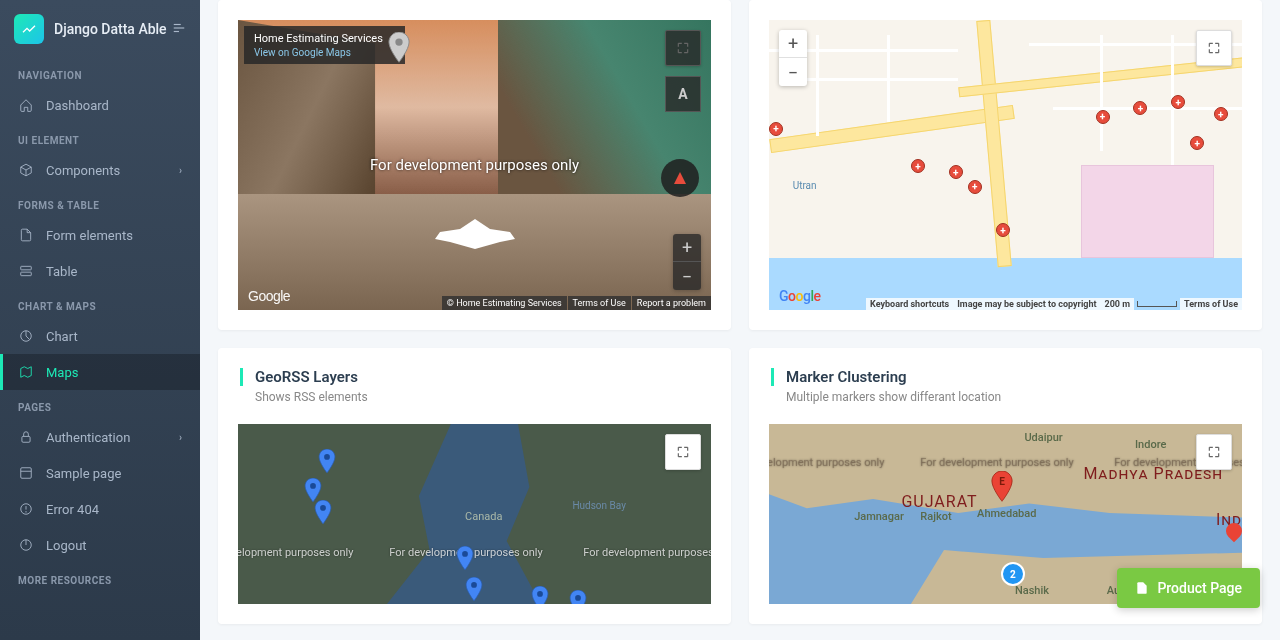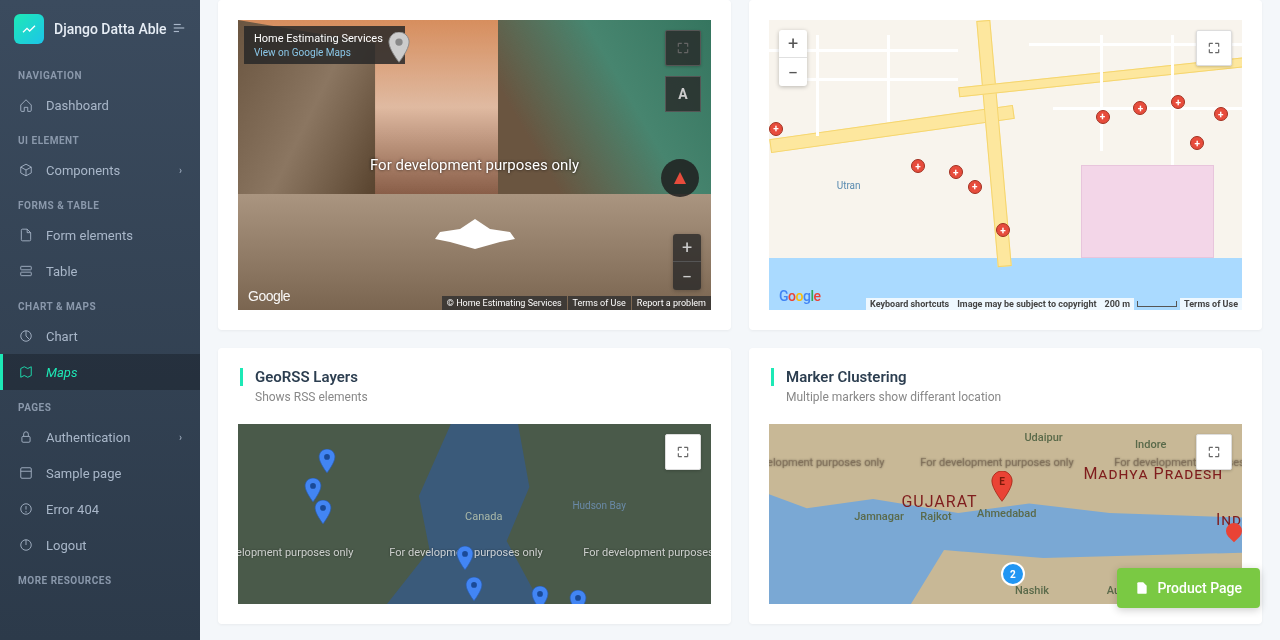--- a/index.html
+++ b/index.html
@@ -8,21 +8,21 @@
 
 
 .sidebar { width: 200px; background: #2c3e50; background: linear-gradient(180deg, #3b4b5e 0%, #2c3a4a 100%); color: #a9b7c9; flex-shrink: 0; height: 100%; overflow-y: auto; }
 .brand { display: flex; align-items: center; padding: 14px 14px; }
 .brand-icon { width: 30px; height: 30px; background: linear-gradient(135deg, #1de9b6, #1dc4e9); border-radius: 6px; display: flex; align-items: center; justify-content: center; margin-right: 10px; }
 .brand-icon svg { width: 16px; height: 16px; stroke: white; fill: none; stroke-width: 2; }
 .brand-text { color: #e6edf5; font-size: 14px; font-weight: 500; }
 .brand-toggle { margin-left: auto; color: #a9b7c9; cursor: pointer; }
 .nav-header { font-size: 10px; font-weight: 700; letter-spacing: 0.5px; color: #8a98ab; padding: 12px 18px 6px; text-transform: uppercase; }
 .nav-item { display: flex; align-items: center; padding: 10px 18px; color: #a9b7c9; font-size: 13px; cursor: pointer; }
-.nav-item.active { background: rgba(0,0,0,0.25); color: #1de9b6; position: relative; font-style: italic; }
+.nav-item.active { background: rgba(0,0,0,0.25); color: #1de9b6; position: relative; }
 .nav-item.active::before { content: ""; position: absolute; left: 0; top: 0; bottom: 0; width: 3px; background: #1de9b6; }
 .nav-item .icon { width: 16px; height: 16px; margin-right: 12px; display: flex; align-items: center; justify-content: center; }
 .nav-item .icon svg { width: 14px; height: 14px; stroke: currentColor; fill: none; stroke-width: 1.5; }
 .nav-item .chev { margin-left: auto; font-size: 10px; }
 
 
 .main { flex: 1; padding: 0 18px; overflow-y: auto; height: 100%; }
 .row { display: flex; gap: 18px; }
 .card { background: #fff; border-radius: 4px; box-shadow: 0 1px 3px rgba(0,0,0,0.05); flex: 1; margin-bottom: 18px; }
 .card-pad { padding: 20px 22px; }
@@ -59,21 +59,21 @@
 .google-logo.light { color: #fff; opacity: 0.95; }
 .sv-attrib { position: absolute; bottom: 0; right: 0; display: flex; z-index: 6; }
 .sv-attrib span { background: rgba(48,48,48,0.8); color: #fff; font-size: 9px; padding: 2px 5px; margin-left: 1px; }
 
 
 .roadmap { width: 100%; height: 100%; background: #f8f4ed; position: relative; overflow: hidden; }
 .road-y { position: absolute; background: #fde79e; border: 1px solid #f5d56e; }
 .road-w { position: absolute; background: #fff; }
 .water { position: absolute; bottom: 0; left: 0; right: 0; height: 18%; background: #aadaff; }
 .block { position: absolute; background: #f3d6e8; border: 1px solid #e8c5dc; }
-.label-sm { position: absolute; font-size: 10px; color: #5a8bb0; margin-left: 44px; }
+.label-sm { position: absolute; font-size: 10px; color: #5a8bb0; }
 .hospital { position: absolute; width: 14px; height: 14px; background: #e74c3c; border-radius: 50%; border: 1px solid #a03020; display: flex; align-items: center; justify-content: center; color: #fff; font-size: 10px; font-weight: bold; }
 .scale-bar { position: absolute; bottom: 0; right: 0; display: flex; align-items: center; z-index: 6; font-weight: bold; }
 .scale-bar span { background: rgba(255,255,255,0.8); font-size: 9px; color: #444; padding: 1px 4px; }
 .scale-ruler { width: 40px; height: 6px; border: 1px solid #555; border-top: none; margin: 0 3px; }
 
 
 .darkmap { width: 100%; height: 100%; background: #3a5a7a; position: relative; overflow: hidden; }
 .landmass { position: absolute; background: #4a5a4a; }
 .dm-water { position: absolute; top: 42%; right: 18%; font-size: 10px; color: #6a8aa8; }
 .dm-watermark { position: absolute; color: rgba(255,255,255,0.75); font-size: 11px; white-space: nowrap; text-shadow: 0 0 2px rgba(0,0,0,0.5); }

